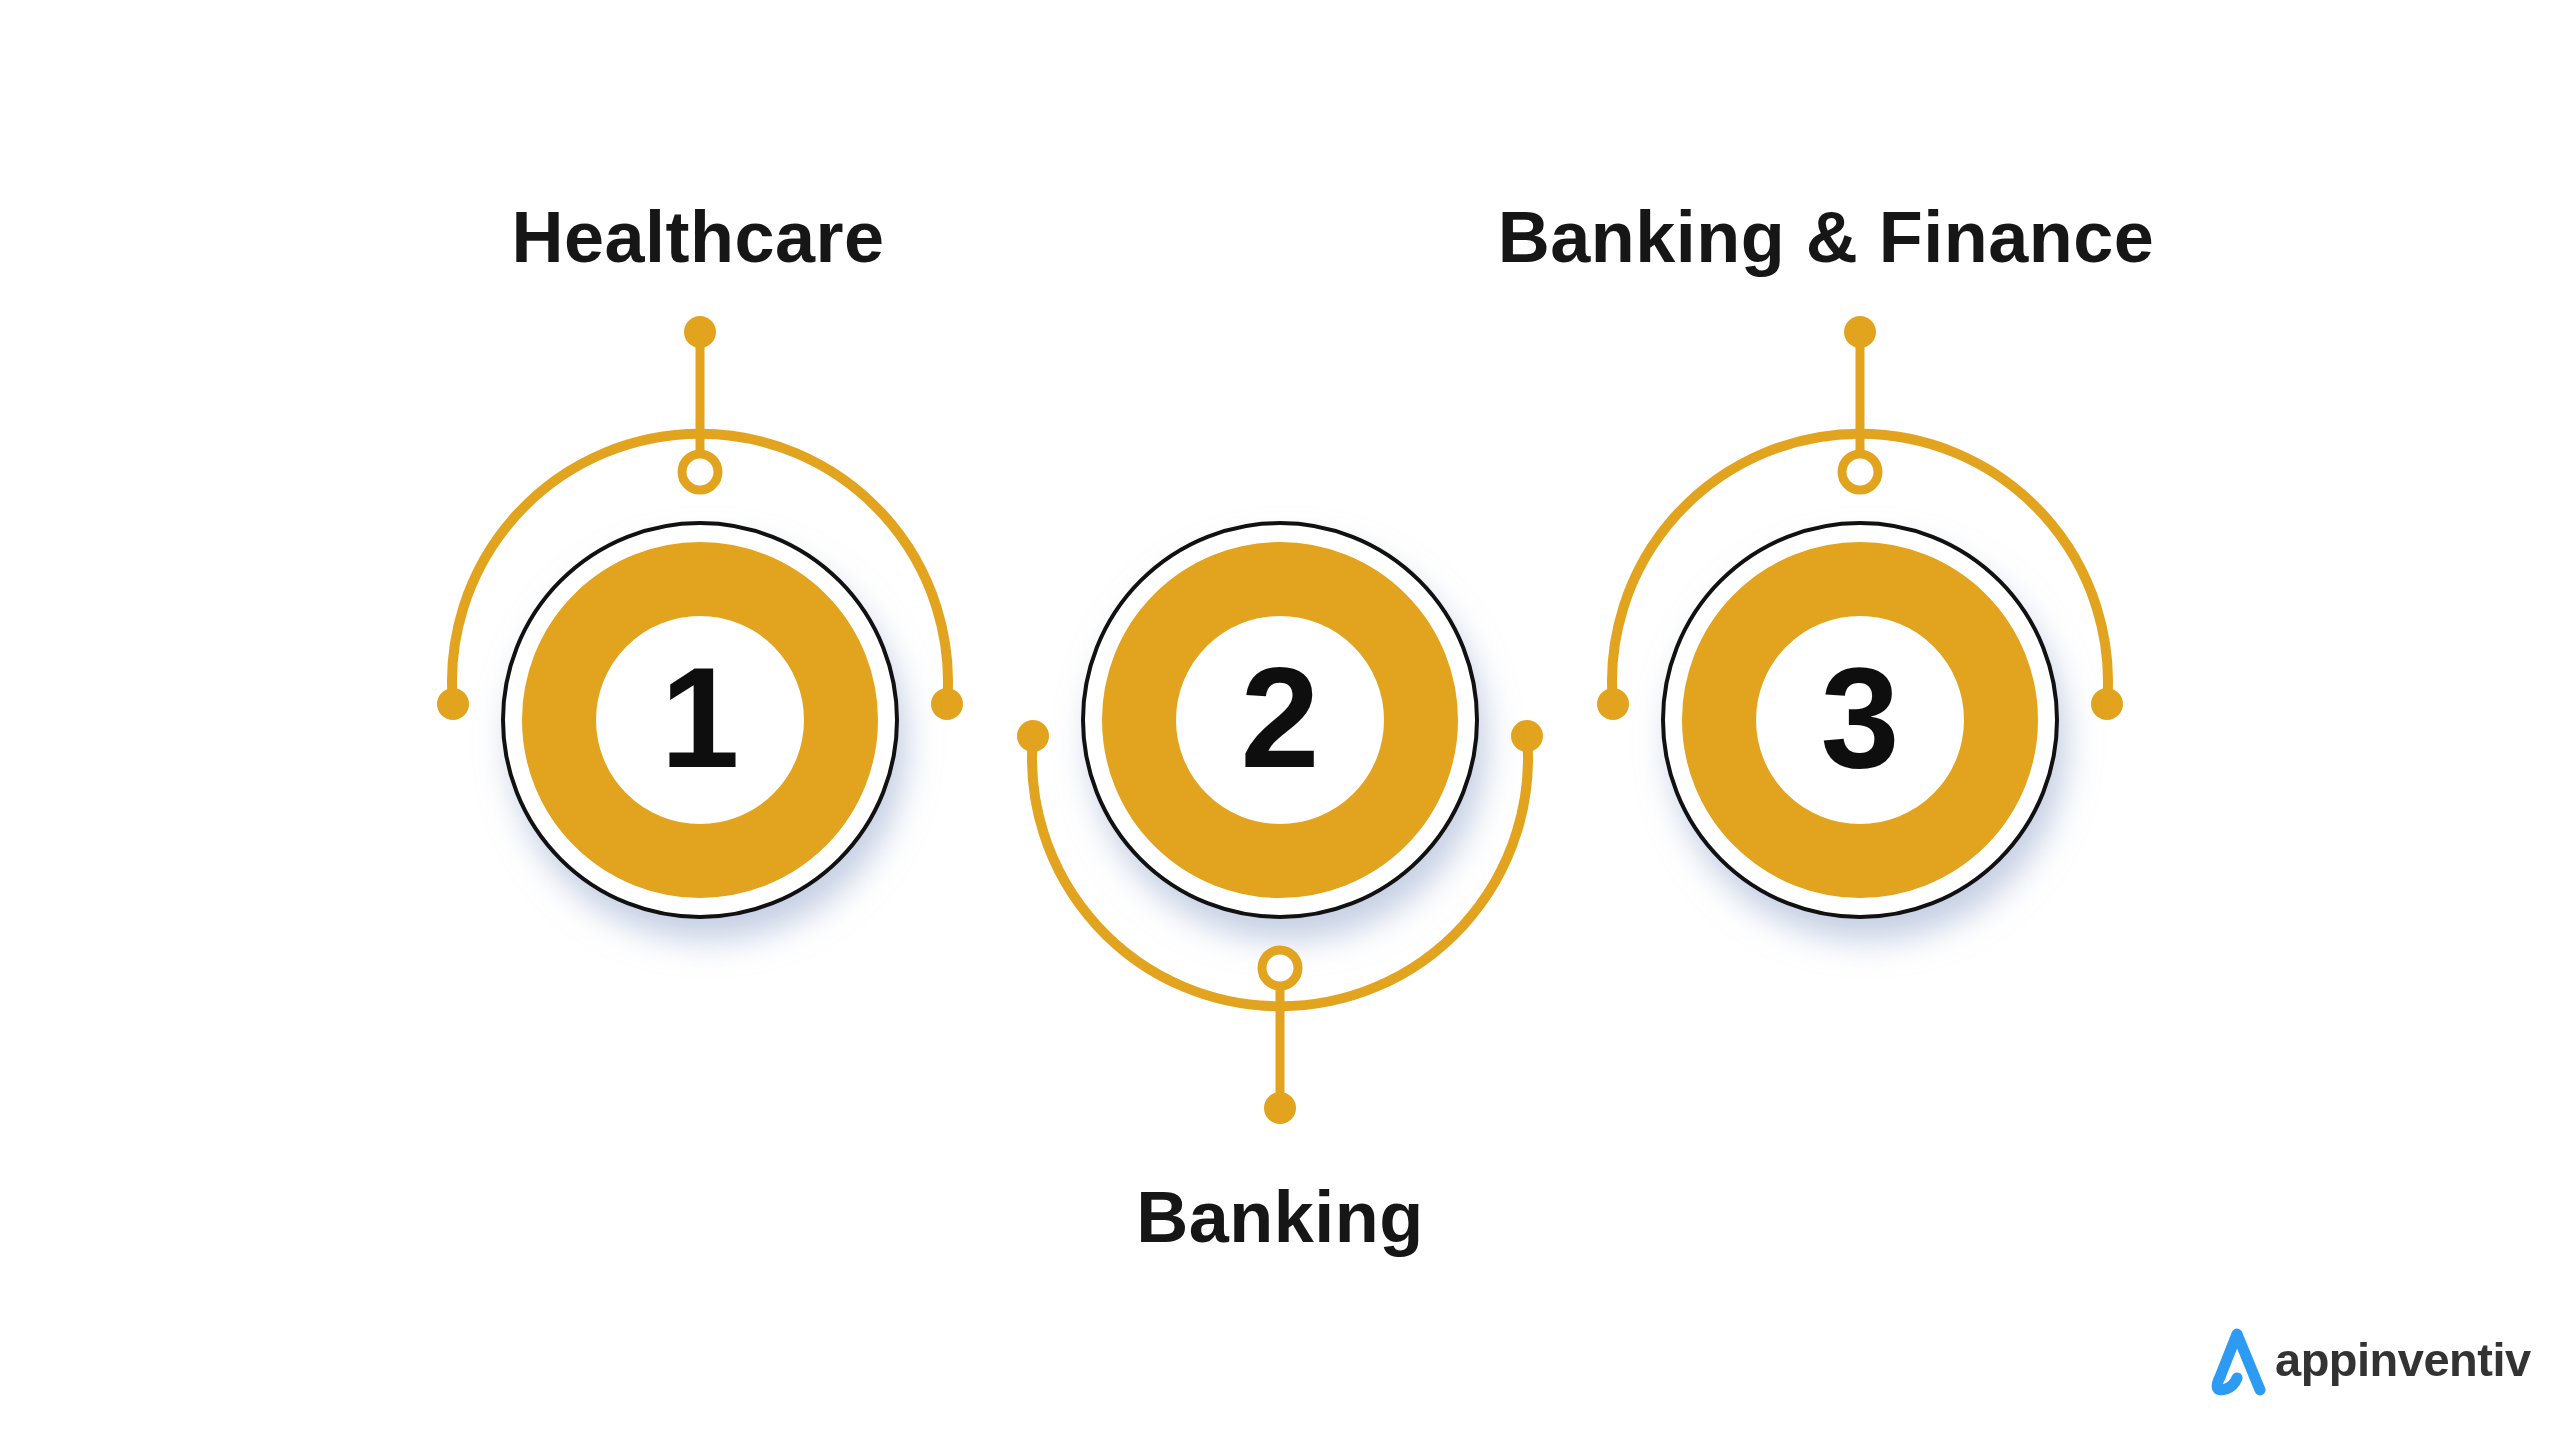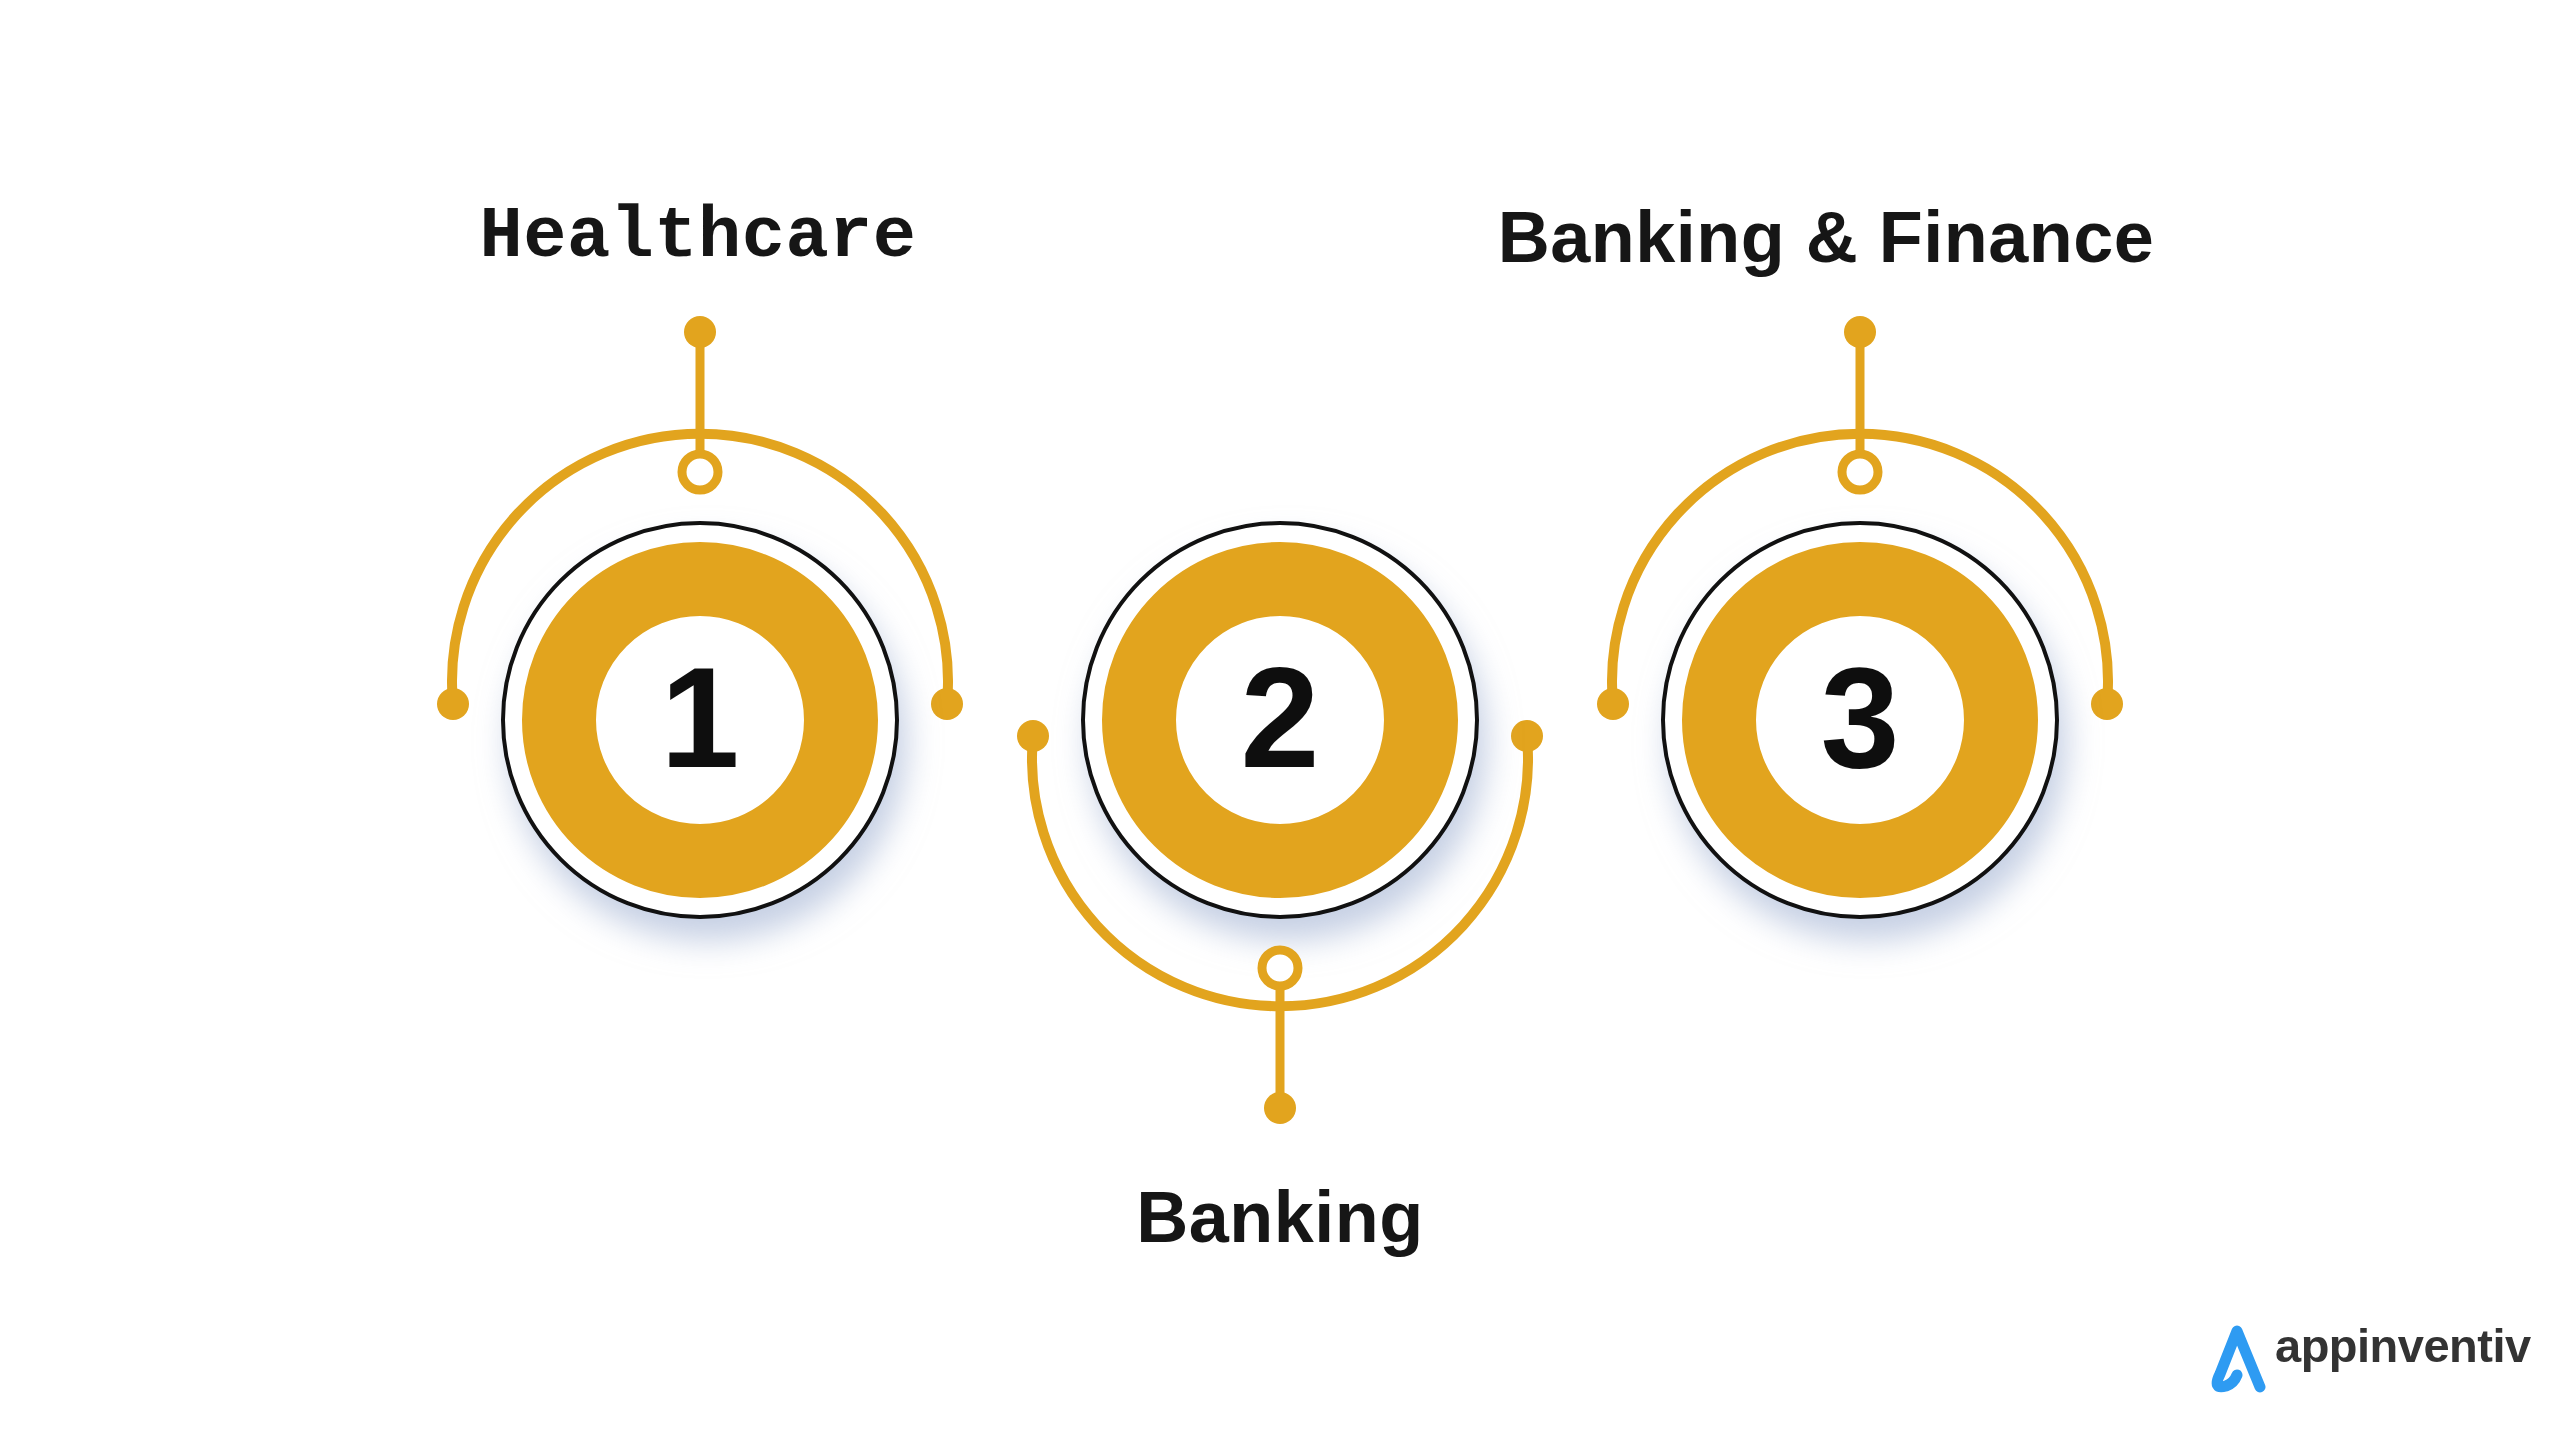--- a/index.html
+++ b/index.html
@@ -51,21 +51,21 @@
     font-weight:700;
     color:var(--number);
     line-height:1;
   }
 
   
   .logo{
     position:absolute;
     left:2208px;top:1322px;
     height:78px;
-    display:flex;align-items:flex-start;gap:9px;
+    display:flex;align-items:center;gap:9px;
   }
   .logo-icon{width:58px;height:72px;flex:0 0 auto;}
   .logo-text{
     font-size:47px;
     font-weight:600;
     color:var(--logo-text);
     letter-spacing:-0.5px;
     line-height:1;
     padding-bottom:4px;
   }
@@ -108,21 +108,21 @@
       <line class="stem" x1="1860" y1="450" x2="1860" y2="344"></line>
       <circle class="stem-dot" cx="1860" cy="332" r="16"></circle>
       <circle class="node-ring" cx="1860" cy="472" r="18"></circle>
     </g>
   </svg>
 
   <div class="number" style="left:700px;top:722px;">1</div>
   <div class="number" style="left:1280px;top:722px;">2</div>
   <div class="number" style="left:1860px;top:722px;">3</div>
 
-  <div class="label" style="left:698px;top:237px;font-family:Liberation Mono, monospace;">Healthcare</div>
+  <div class="label" style="left:698px;top:237px;">Healthcare</div>
   <div class="label" style="left:1280px;top:1217px;">Banking</div>
   <div class="label" style="left:1826px;top:237px;">Banking &amp; Finance</div>
 
   <div class="logo">
     <svg class="logo-icon" viewBox="0 0 58 72" aria-hidden="true">
       <path d="M52 65 L29 9 L12 52 Q4 68 18 64 Q26 61 29 53" fill="none" stroke="var(--logo-blue)" stroke-width="11" stroke-linecap="round" stroke-linejoin="round"></path>
     </svg>
     <span class="logo-text">appinventiv</span>
   </div>
 

